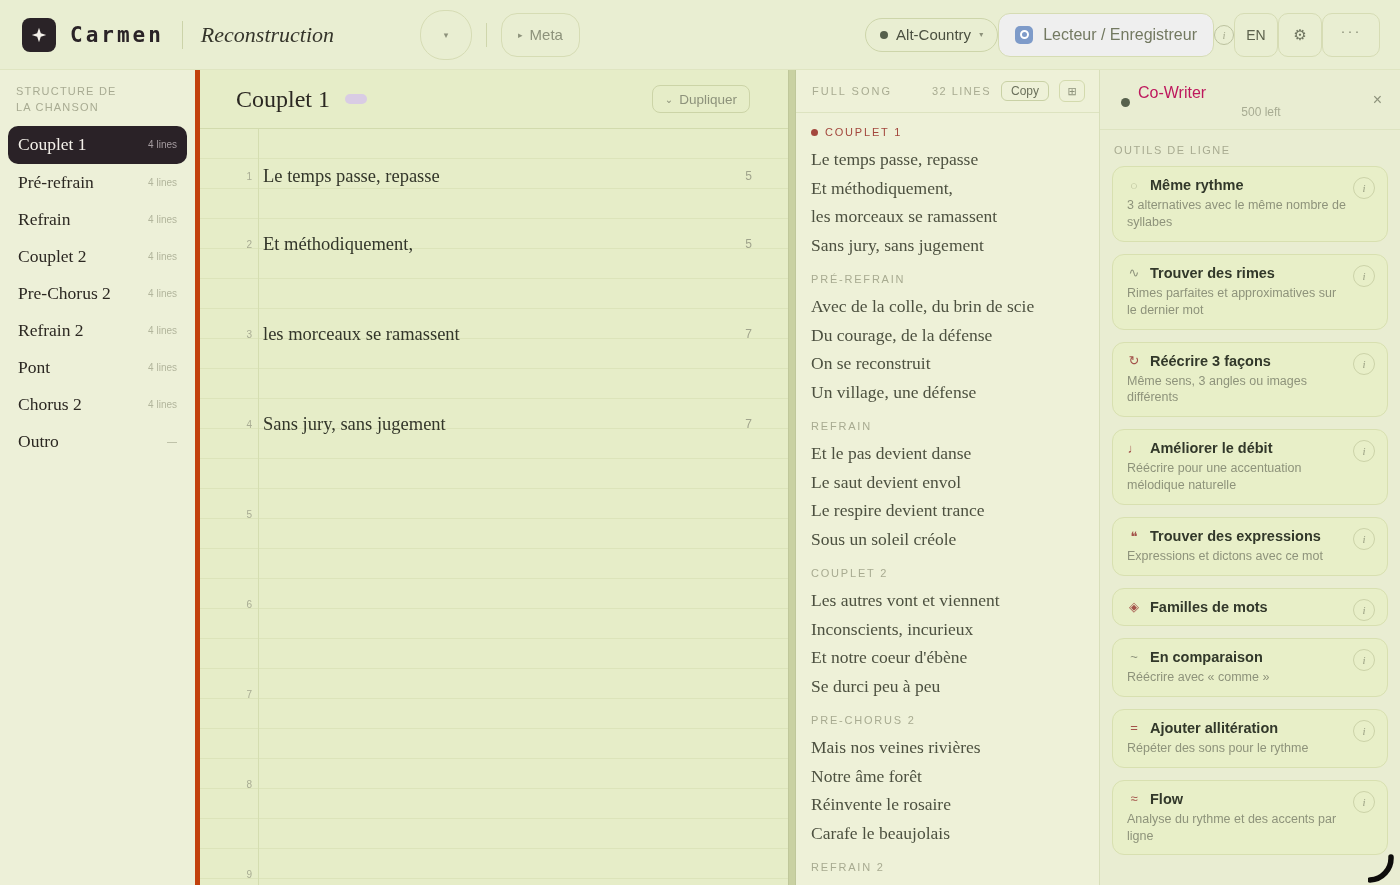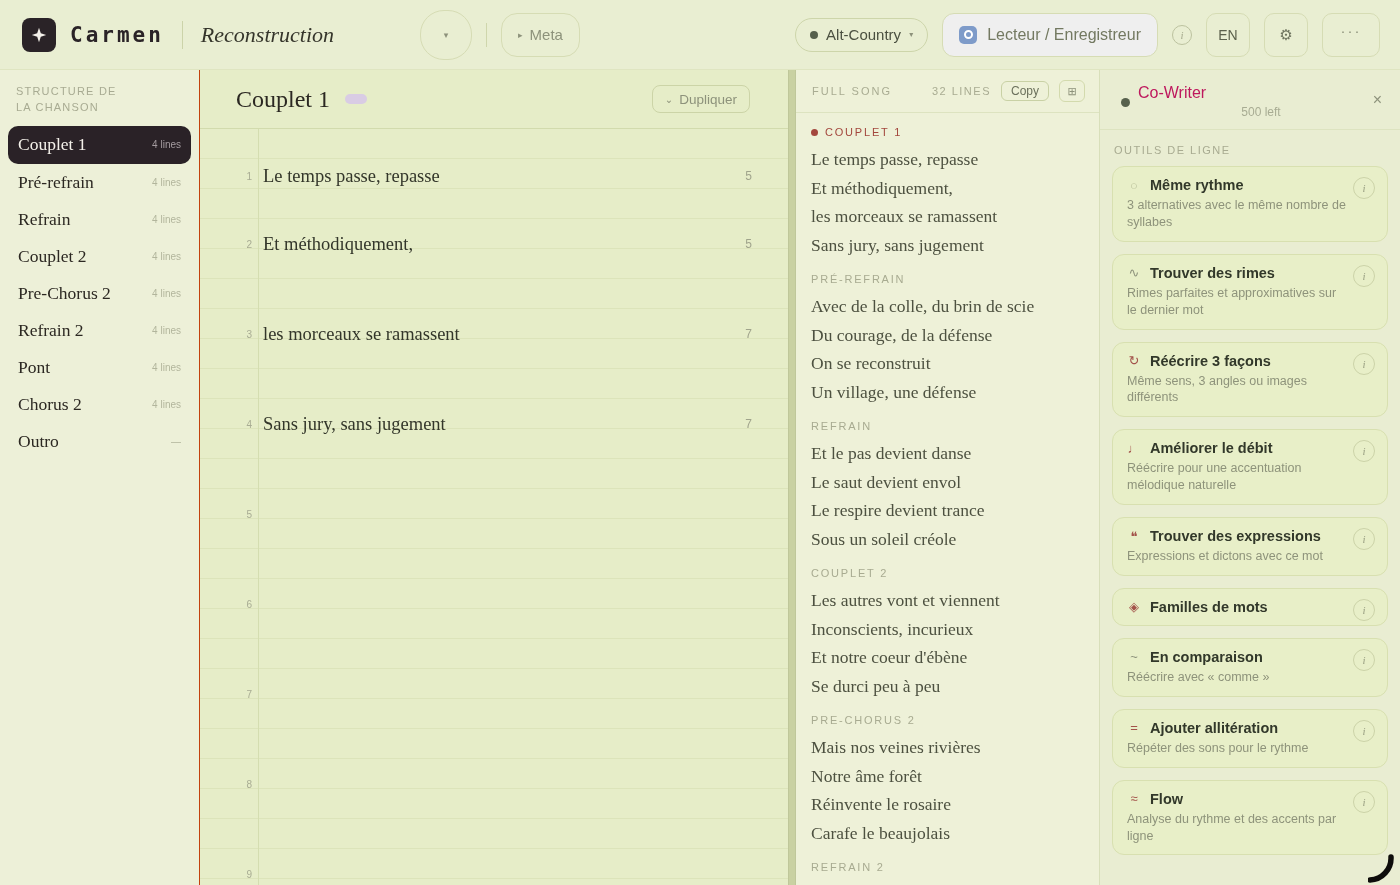--- a/index.html
+++ b/index.html
@@ -11,38 +11,38 @@
   .logo-box { width:34px; height:34px; background:#2a2327; border-radius:8px; display:flex; align-items:center; justify-content:center; }
   .logo-box svg { display:block; }
   .brand { font-family:"DejaVu Sans Mono", monospace; font-weight:bold; font-size:21px; letter-spacing:3px; color:#2a2327; margin-left:14px; }
   .vdiv { width:1px; height:28px; background:#ccd3a9; margin:0 18px; }
   .song-title { font-family:"Liberation Serif", serif; font-style:italic; font-size:22px; color:#35352b; }
   .pill { border:1px solid #d6dcb4; border-radius:24px; background:transparent; display:flex; align-items:center; justify-content:center; color:#8d927b; }
   .pill-circle { width:52px; height:50px; margin-left:86px; font-size:9px; }
   .vdiv2 { width:1px; height:24px; background:#cfd6ac; margin:0 14px; }
   .pill-meta { height:44px; padding:0 16px; font-size:15px; gap:7px; border-radius:16px; }
   .meta-tri { font-size:9px; }
-  .top-right { margin-left:auto; display:flex; align-items:center; gap:14px; }
+  .top-right { margin-left:auto; display:flex; align-items:center; }
   .genre-pill { height:34px; border:1px solid #cdd5aa; border-radius:17px; display:flex; align-items:center; gap:8px; padding:0 14px; }
   .genre-dot { width:8px; height:8px; border-radius:50%; background:#57614d; }
   .genre-label { font-size:15px; color:#4b5040; }
   .genre-chev { font-size:8px; color:#8d927b; }
   .player-btn { height:44px; border:1px solid #d6dcb4; border-radius:12px; display:flex; align-items:center; gap:10px; padding:0 16px; font-size:16px; color:#737961; }
   .player-icon { width:18px; height:18px; border-radius:5px; background:#7e9bc9; display:flex; align-items:center; justify-content:center; }
   .player-icon span { width:9px; height:9px; border:2px solid #ffffff; border-radius:50%; display:block; }
   .info-icon { width:20px; height:20px; border:1px solid #bcc29f; border-radius:50%; display:flex; align-items:center; justify-content:center; font-size:11px; font-family:"Liberation Serif", serif; font-style:italic; color:#a6ab8e; }
   .sq-btn { height:44px; min-width:44px; border:1px solid #d6dcb4; border-radius:10px; display:flex; align-items:center; justify-content:center; font-size:14px; color:#5c614c; background:transparent; }
   .btn-dots { width:58px; font-size:15px; letter-spacing:2px; color:#8d927b; align-items:flex-start; padding-top:8px; }
   .gear { font-size:15px; color:#6f7560; }
 
   
   .main { display:flex; height:815px; }
 
   
-  .sidebar { width:200px; background:#edf0d8; border-right:1px solid #c2410c; padding-top:14px; }
+  .sidebar { width:200px; background:#edf0d8; border-right:5px solid #c2410c; padding-top:14px; }
   .sb-title { font-size:11px; letter-spacing:1.2px; color:#a8ab92; padding:0 16px 10px 16px; line-height:1.45; width:150px; }
   .sb-item { height:37px; display:flex; align-items:center; padding:0 18px; cursor:pointer; }
   .sb-item .sb-label { font-family:"Liberation Serif", serif; font-size:17.5px; color:#2c2822; }
   .sb-item .sb-meta { margin-left:auto; font-size:10px; color:#b2b59c; }
   .sb-item.active { background:#2a2227; border-radius:10px; margin:0 8px 0 8px; padding:0 10px; height:38px; }
   .sb-item.active .sb-label { color:#f4f1ea; }
   .sb-item.active .sb-meta { color:#a59ca0; }
 
   
   .editor { width:588px; background:#e6edc8; position:relative; display:flex; flex-direction:column; }

